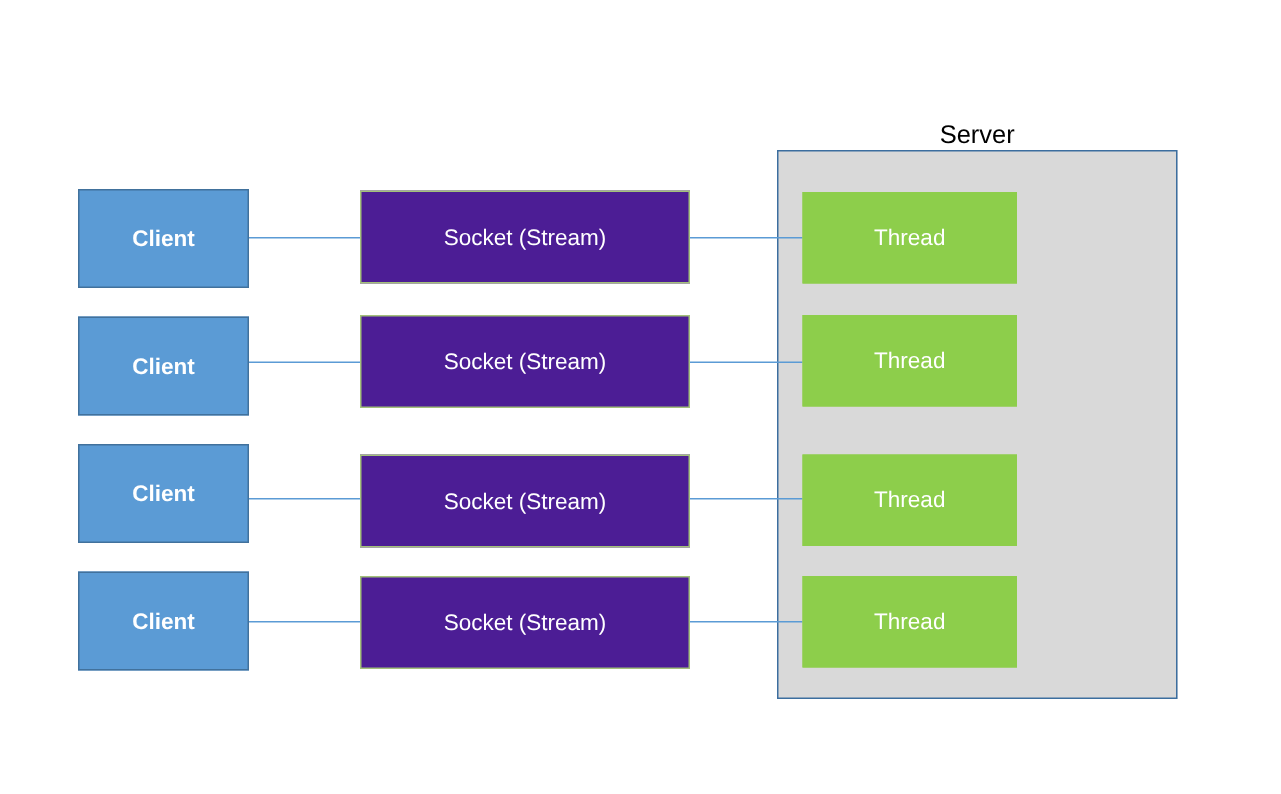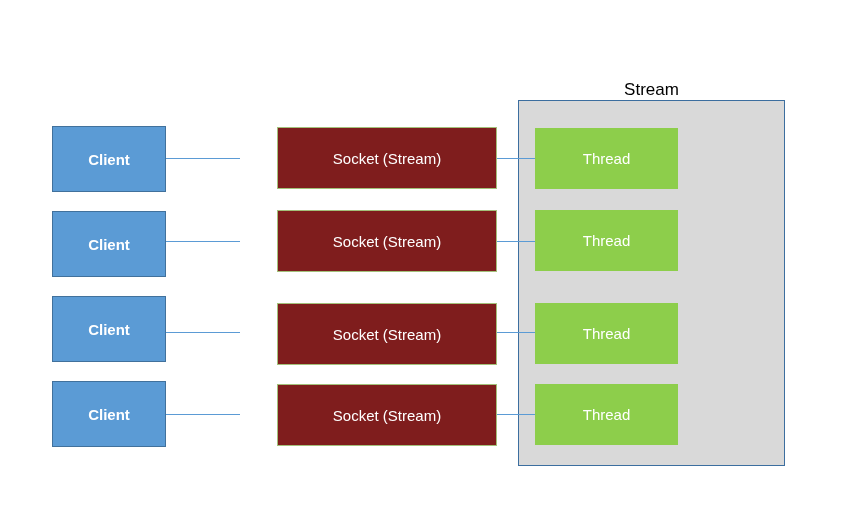--- a/index.html
+++ b/index.html
@@ -57,44 +57,43 @@
     line-height: 1;
     white-space: nowrap;
     z-index: 3;
   }
   .node-client {
     background: #5b9bd5;
     border: 1px solid #41719c;
     font-weight: bold;
   }
   .node-socket {
-    background: #7f1d1d;
+    background: #4c1d95;
     border: 1px solid #a3c07a;
-    margin-left: 37px;
   }
   .node-thread {
     background: #8dce4b;
     border: 1px solid #8dce4b;
   }
 
   
   .connector {
     position: absolute;
     height: 1px;
     background: #5b9bd5;
     z-index: 2;
   }
 </style>
 </head>
 <body>
 
 <div id="canvas">
 
   <div class="server-container"></div>
-  <div class="server-label">Stream</div>
+  <div class="server-label">Server</div>
 
   <div class="connector" style="left:166px; top:158px; width:74px;"></div>
   <div class="connector" style="left:460px; top:158px; width:75px;"></div>
 
   <div class="node node-client" style="left:52px; top:126px; width:114px; height:66px;">
     <span>Client</span>
   </div>
   <div class="node node-socket" style="left:240px; top:127px; width:220px; height:62px;">
     <span>Socket (Stream)</span>
   </div>

